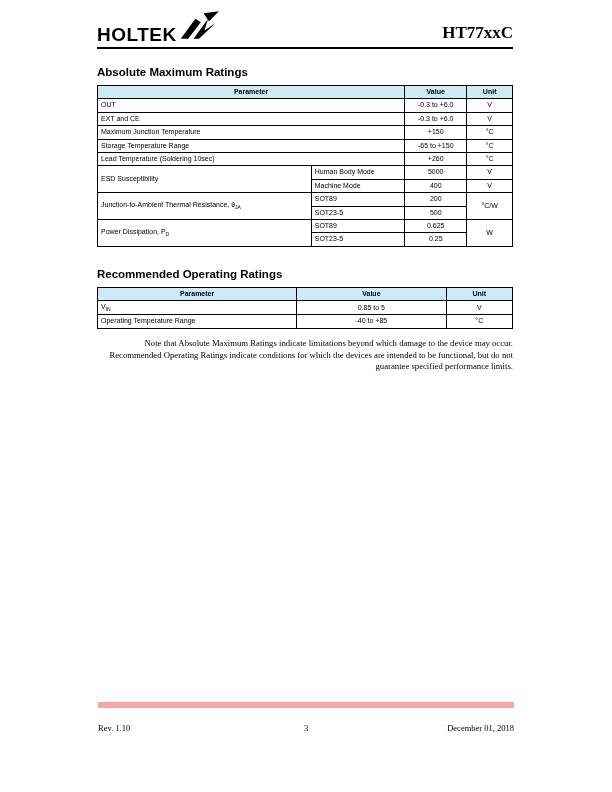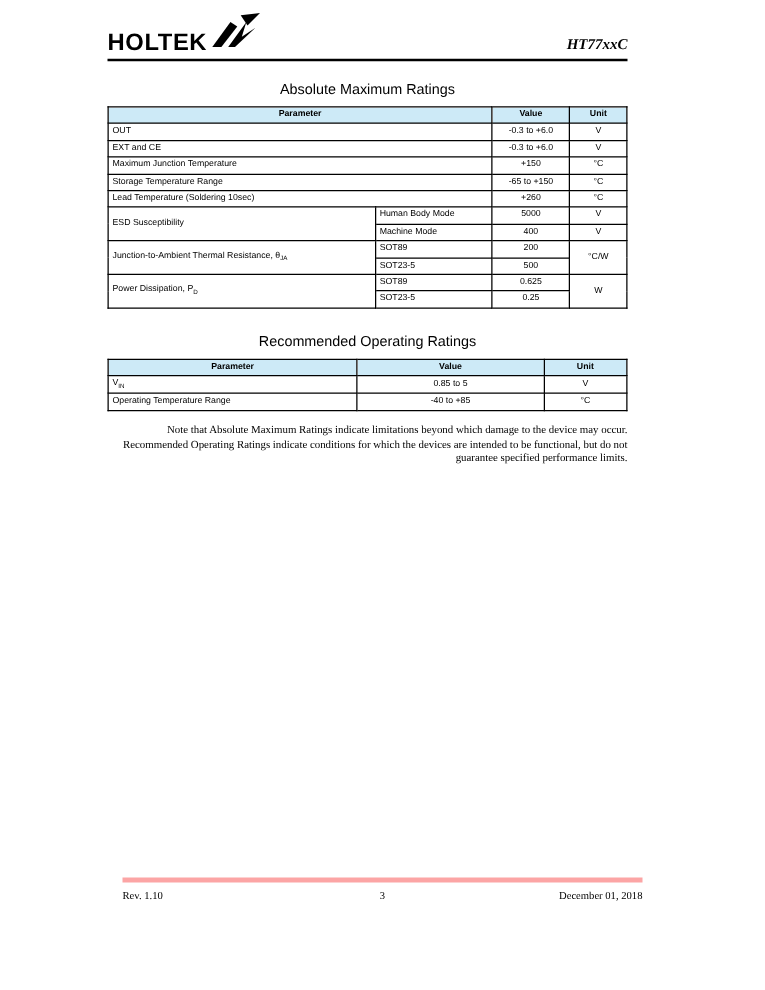--- a/index.html
+++ b/index.html
@@ -7,21 +7,21 @@
     position:relative;
     width:612px; height:792px;
     margin:0 auto;
     background:#ffffff;
     font-family:"Liberation Sans", sans-serif;
     color:#000;
     overflow:hidden;
   }
   .content {
     position:absolute;
-    left:86px; top:12px;
+    left:97px; top:12px;
     width:416px;
   }
   
   .header {
     display:flex;
     justify-content:space-between;
     align-items:flex-end;
     border-bottom:2px solid #000;
     padding-bottom:3px;
     height:32px;
@@ -34,31 +34,29 @@
   .logo-text {
     font-weight:bold;
     font-size:19px;
     letter-spacing:0.5px;
     line-height:1;
     font-family:"Liberation Sans", sans-serif;
   }
   .logo-arrows { margin-bottom:1px; }
   .doc-title {
     font-family:"Liberation Serif", serif;
-    font-style:italic;
-    font-weight:bold;
-    font-size:12px;
+    font-weight:bold;
+    font-size:17px;
     padding-bottom:1px;
   }
   
   .section-title {
-    font-weight:normal;
+    font-weight:bold;
     font-size:11.5px;
     margin:17px 0 7px 0;
-    text-align:center;
   }
   .section-title.second { margin-top:21px; }
   
   table.dtable {
     width:100%;
     border-collapse:collapse;
     table-layout:fixed;
   }
   table.dtable th, table.dtable td {
     border:1px solid #000;
@@ -83,22 +81,22 @@
     font-size:8.7px;
     line-height:1.35;
     margin-top:9px;
     text-align:right;
   }
   
   .footer {
     position:absolute;
     left:98px; right:98px;
     top:702px;
-    border-top:4px solid #fca5a5;
-    padding-top:5px;
+    border-top:6px solid #fca5a5;
+    padding-top:15px;
     font-family:"Liberation Serif", serif;
     font-size:8.5px;
   }
   .footer-inner {
     position:relative;
     display:flex;
     justify-content:space-between;
   }
   .footer-page {
     position:absolute;

